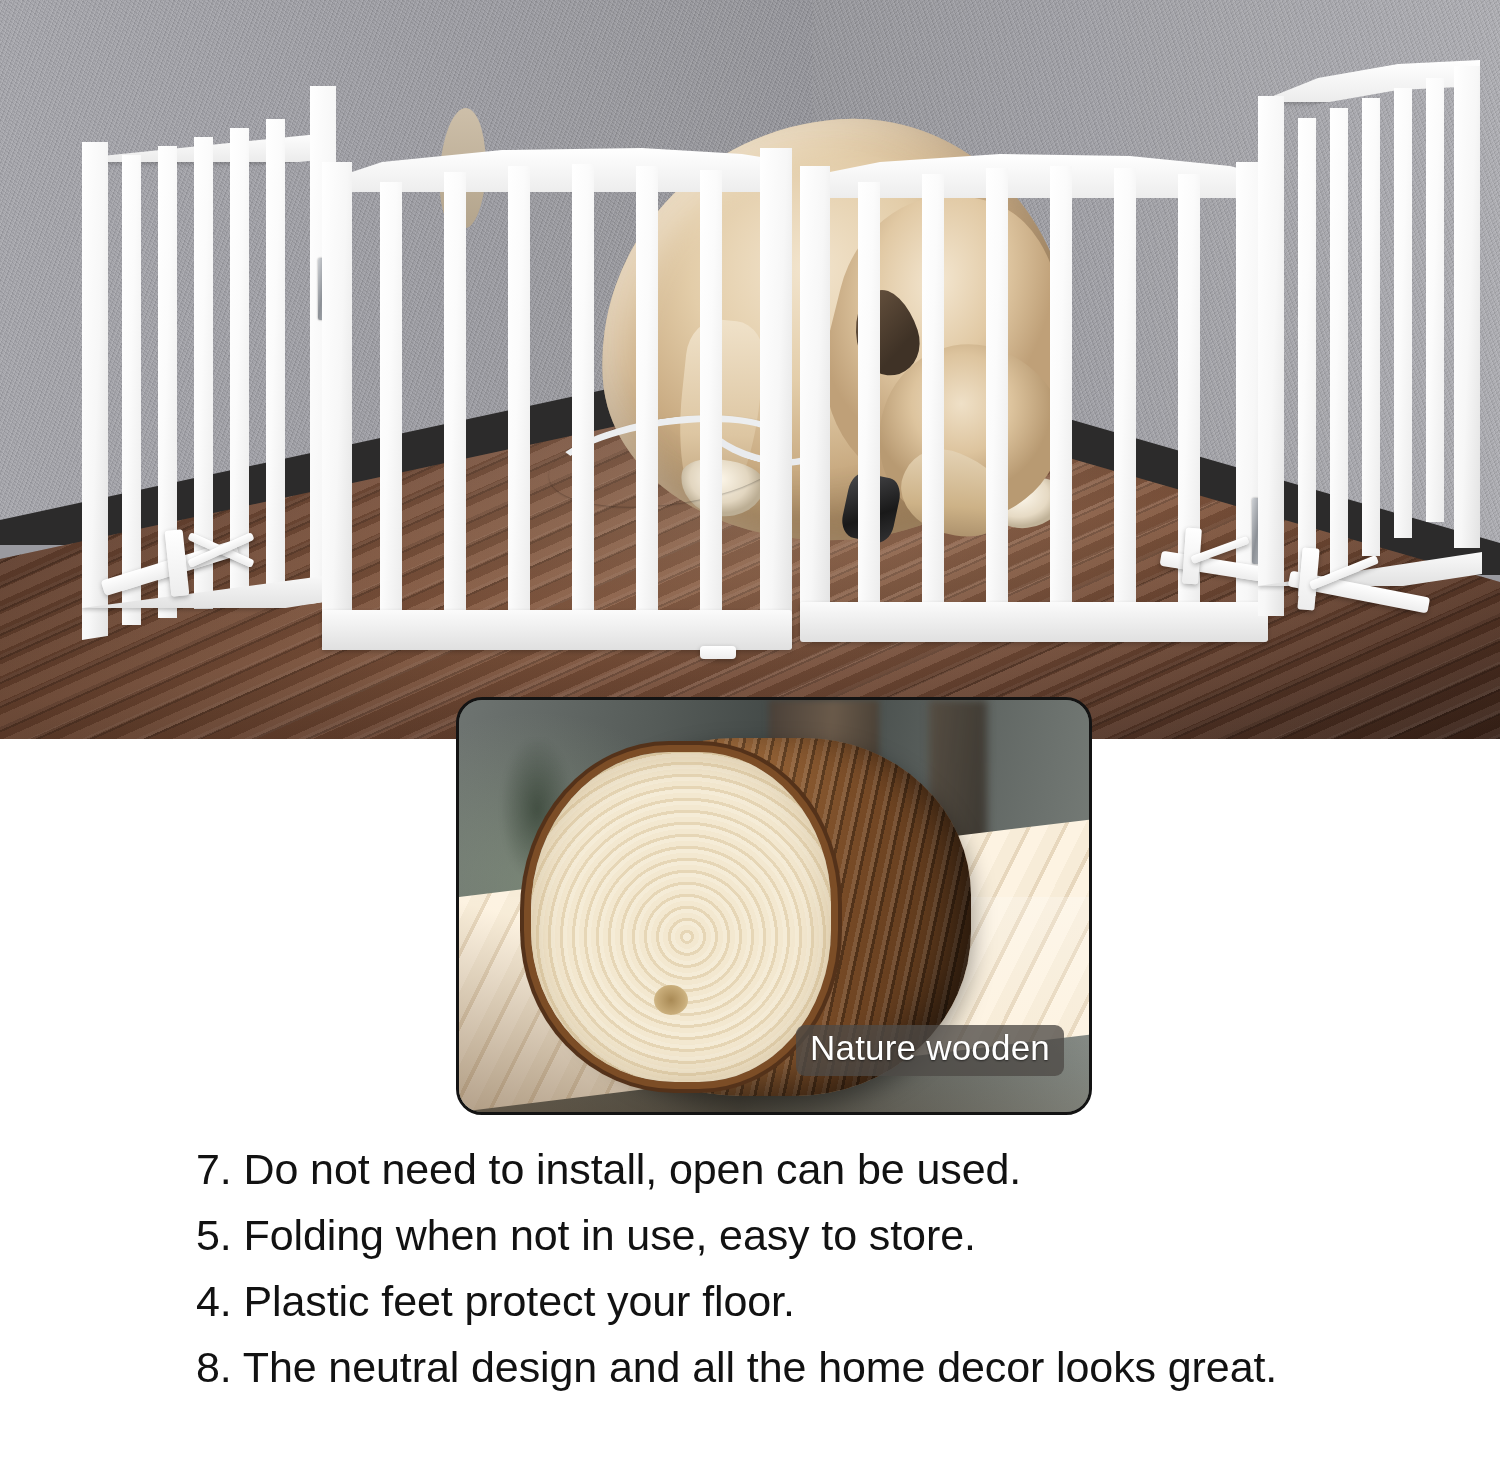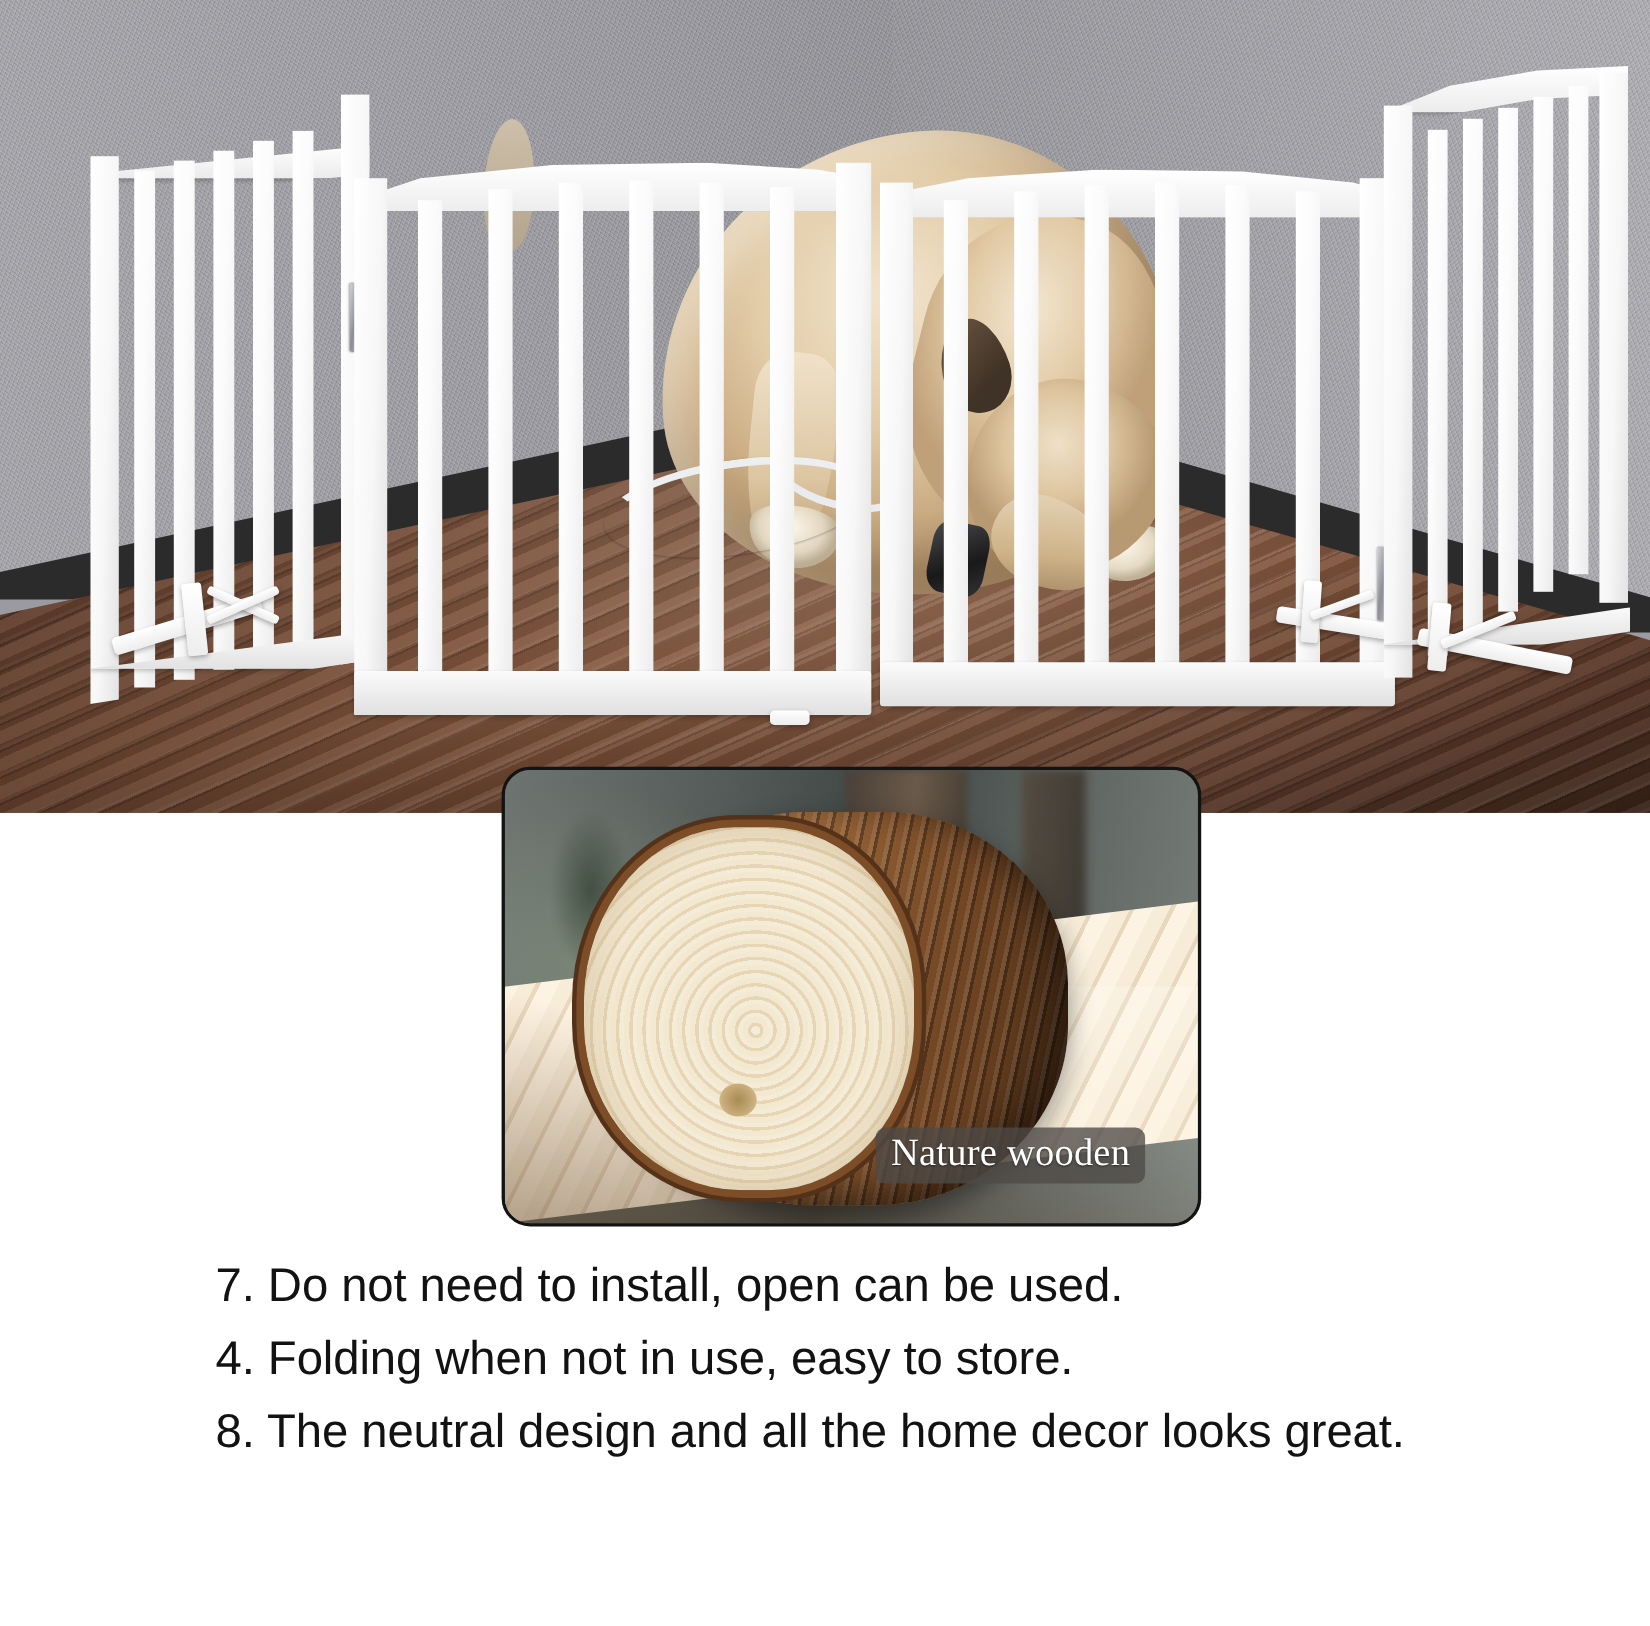--- a/index.html
+++ b/index.html
@@ -149,21 +149,21 @@
         background:
           repeating-radial-gradient(circle at 52% 56%, #f5ecd7 0 4px, #e6d6b6 4px 7px, #f3e8d0 7px 12px),
           radial-gradient(42% 40% at 52% 56%, #e9cf9c 0%, #f2e3c3 45%, #f7eedc 100%);
         border-radius:46% 44% 44% 48%/48% 46% 46% 46%;
         box-shadow:inset 0 0 34px rgba(165,130,75,.45), 0 0 0 7px #7c4d26, 0 0 0 11px #54321a;}
   #inset .logcore{position:absolute;left:195px;top:285px;width:34px;height:30px;
         background:radial-gradient(circle,#a98a55 0%,#c7ab78 60%,#e0cda0 100%);
         border-radius:50%;}
   #inset .badge{position:absolute;left:337px;top:325px;padding:5px 14px 9px 14px;
         background:rgba(78,74,70,.78);border-radius:9px;color:#ffffff;
-        font-family:Liberation Serif, serif;font-size:35px;letter-spacing:.2px;
+        font-family:Liberation Sans, sans-serif;font-size:35px;letter-spacing:.2px;
         text-shadow:0 1px 2px rgba(0,0,0,.55);white-space:nowrap;line-height:1.05;}
 
   
   #features{position:absolute;left:196px;top:1136px;width:1280px;}
   .feat{color:#121212;font-family:"Liberation Sans", sans-serif;
         font-size:43px;line-height:66px;white-space:nowrap;letter-spacing:-0.1px;}
 </style>
 </head>
 <body>
 
@@ -293,15 +293,16 @@
   <div class="slats"></div>
   <div class="slatsShade"></div>
   <div class="logbark"></div>
   <div class="logface"></div>
   <div class="logcore"></div>
   <div class="badge">Nature wooden</div>
 </div>
 
 <div id="features">
   <div class="feat">7. Do not need to install, open can be used.</div>
-  <div class="feat">4. Folding when not in use, easy to store.</div>
+  <div class="feat">5. Folding when not in use, easy to store.</div>
+  <div class="feat">4. Plastic feet protect your floor.</div>
   <div class="feat">8. The neutral design and all the home decor looks great.</div>
 </div>
 
 </body></html>

